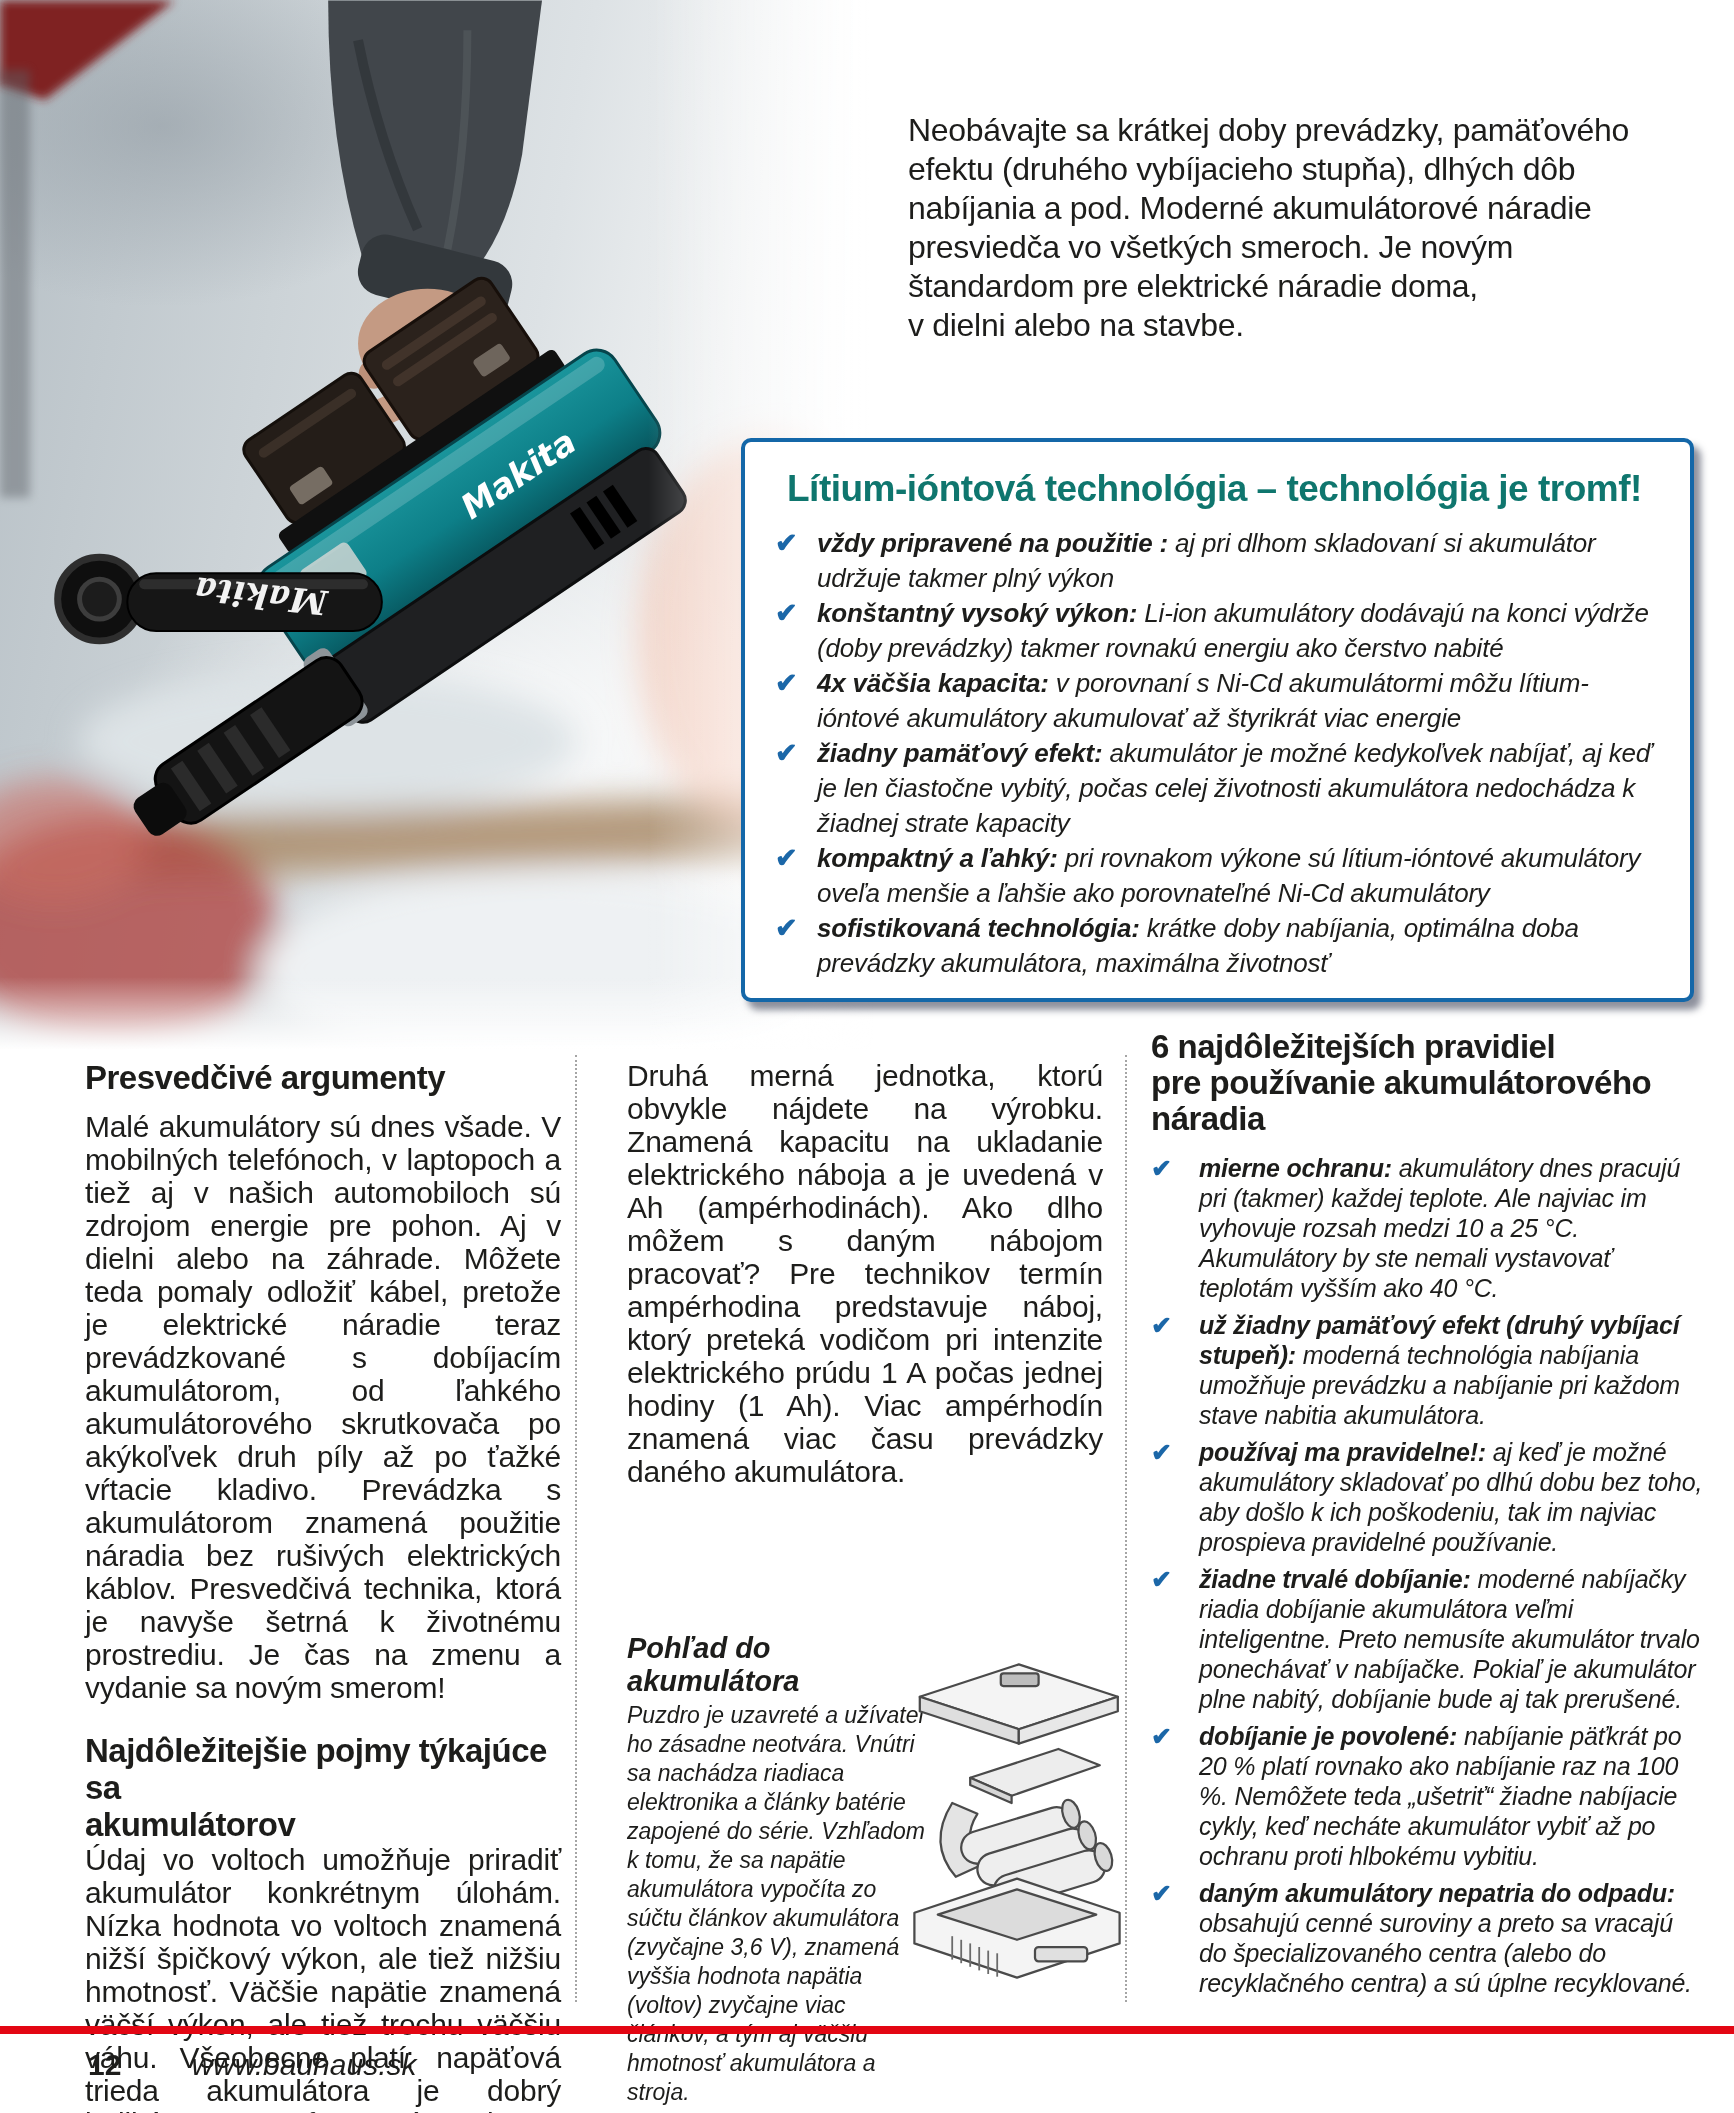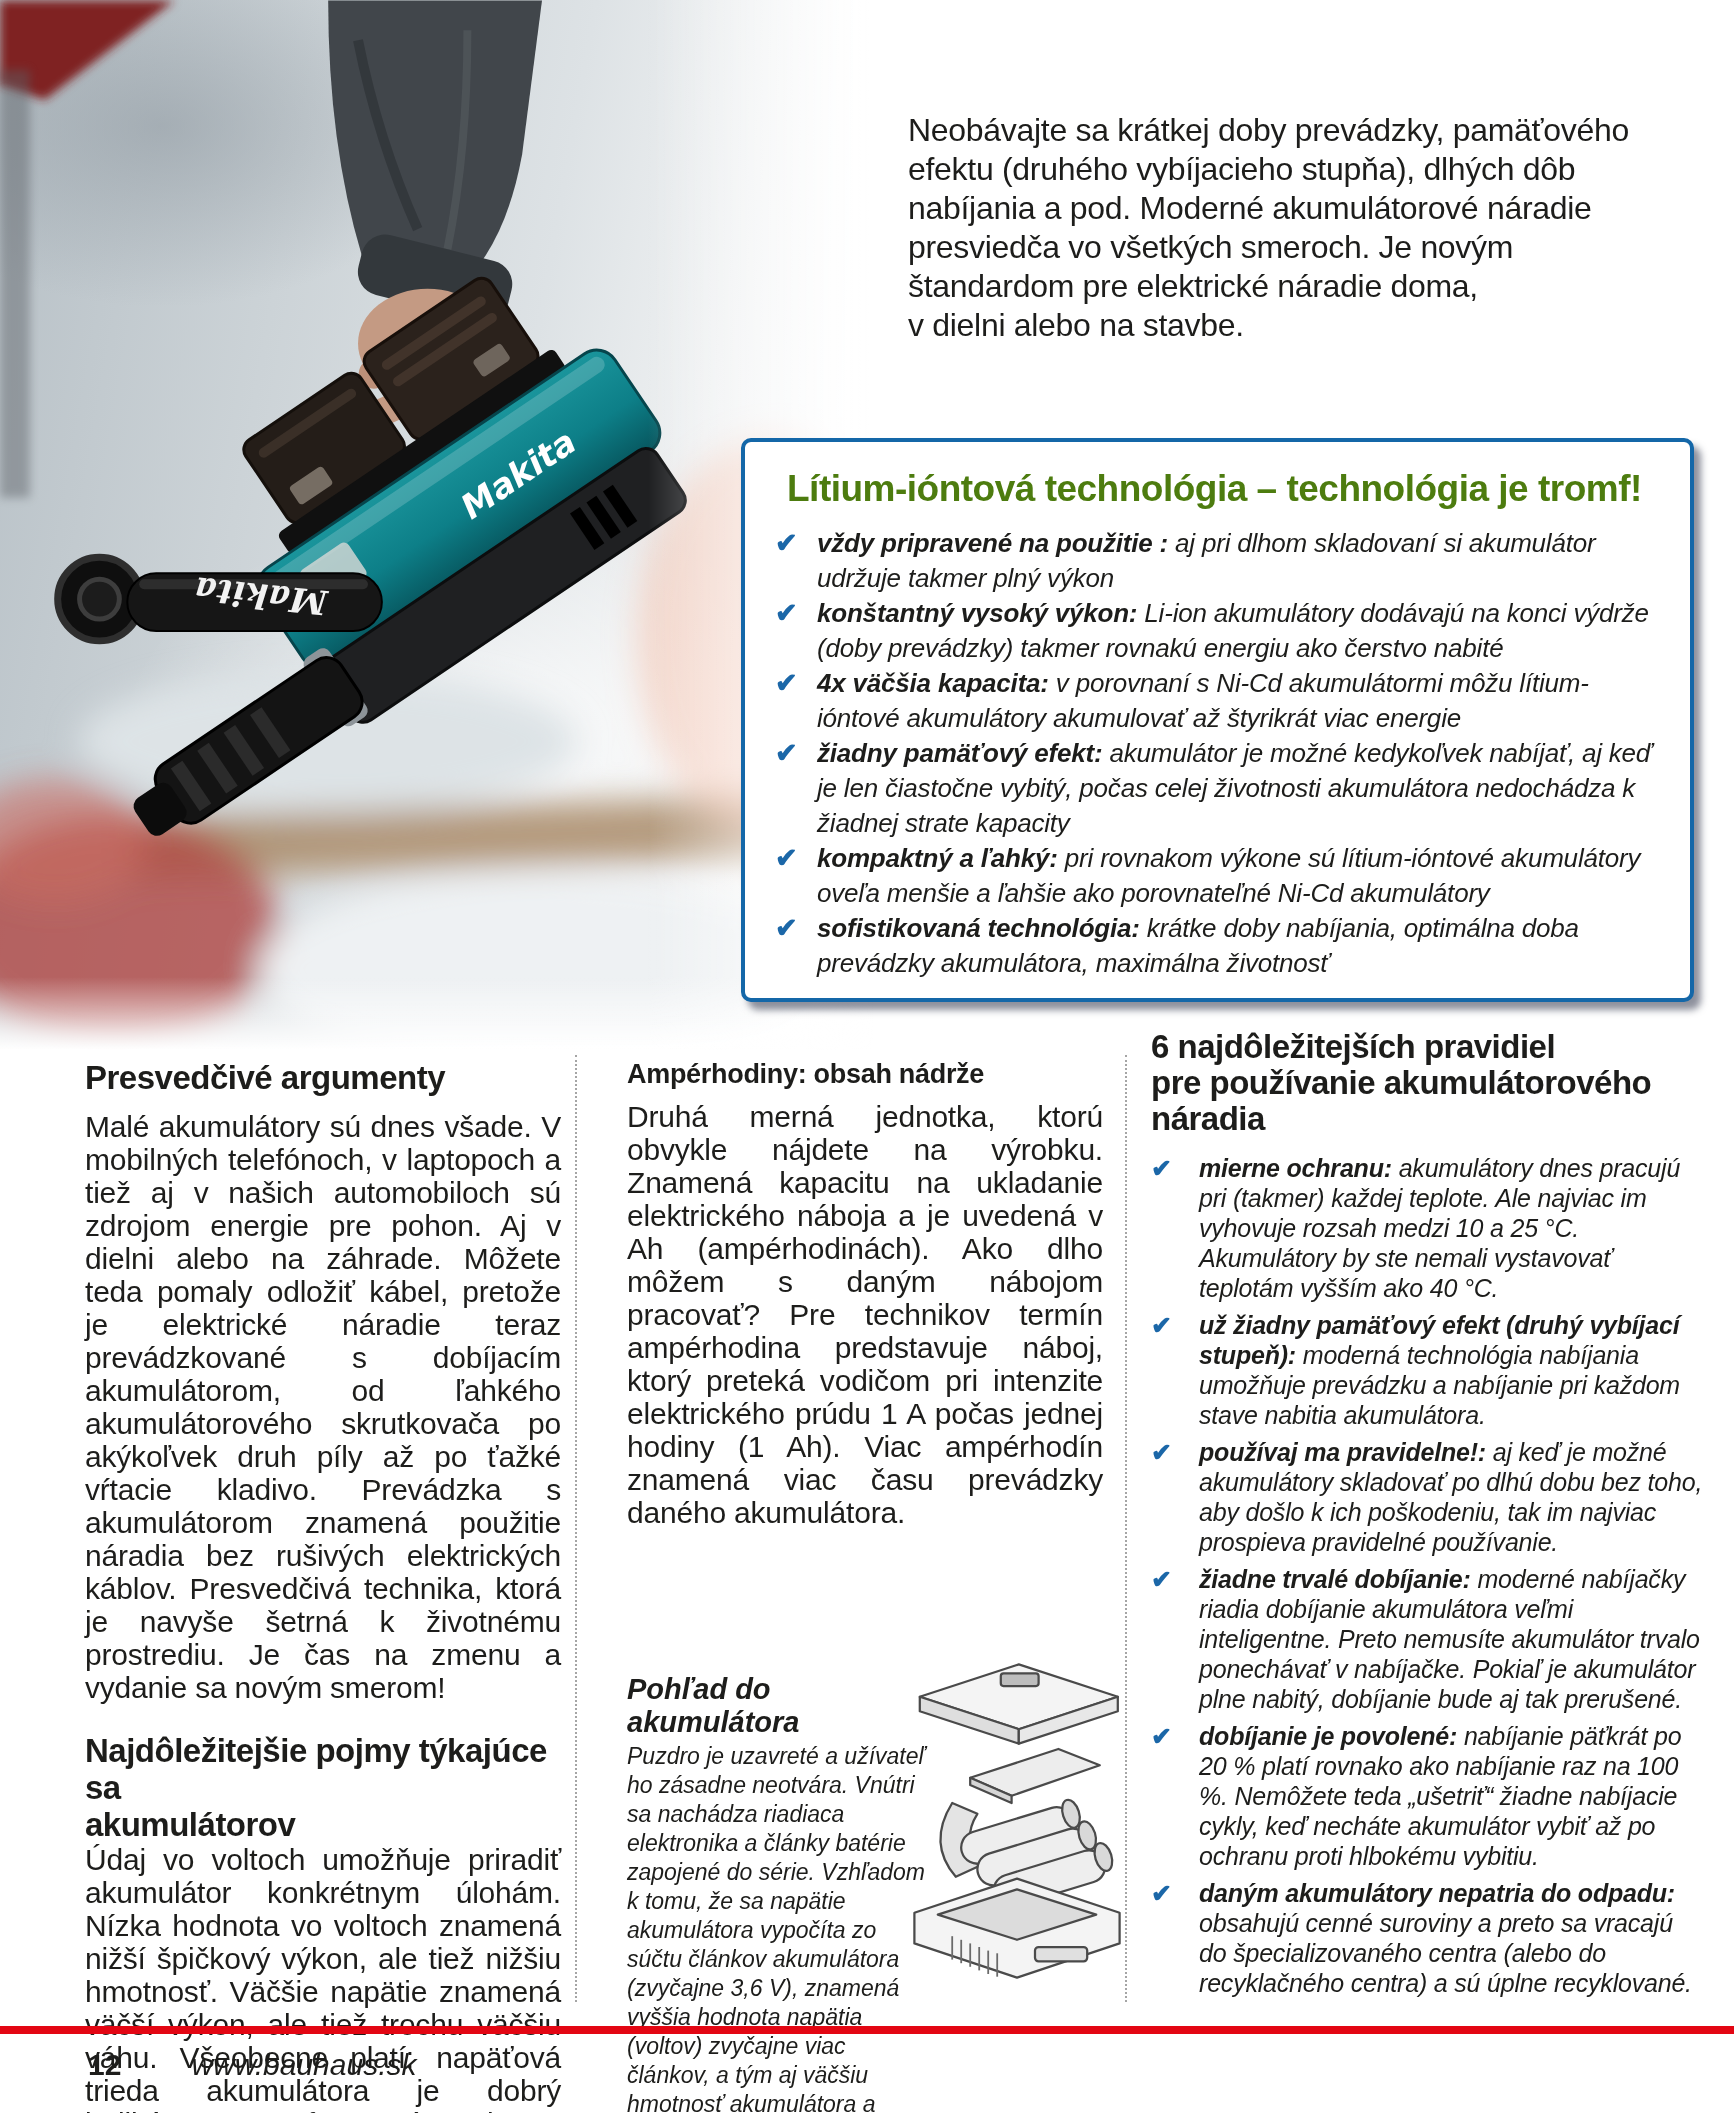--- a/index.html
+++ b/index.html
@@ -40,21 +40,21 @@
 
   
   .hl-box {
     left:741px; top:438px; width:953px; height:564px;
     background:#ffffff;
     border:4px solid #1467a8; border-radius:10px;
     box-shadow:7px 8px 7px rgba(30,35,60,.5);
     padding:18px 30px 0 30px;
   }
   .hl-title {
-    font-size:37px; font-weight:bold; color:#4d7c0f;
+    font-size:37px; font-weight:bold; color:#0f766e;
     letter-spacing:-0.5px; margin:8px 0 16px 12px;
   }
   ul.bullets { list-style:none; }
   ul.bullets li {
     display:flex; gap:14px;
     font-style:italic; font-size:26px; line-height:35px;
     letter-spacing:-0.2px;
   }
   ul.bullets .check {
     flex:0 0 28px; color:#1b67a8; font-style:normal;
@@ -228,21 +228,20 @@
 
 <div class="abs col1">
   <h2 class="colhead">Presvedčivé argumenty</h2>
   <p class="body">Malé akumulátory sú dnes všade. V mobilných telefónoch, v laptopoch a tiež aj v našich automobiloch sú zdrojom energie pre pohon. Aj v dielni alebo na záhrade. Môžete teda pomaly odložiť kábel, pretože je elektrické náradie teraz prevádzkované s dobíjacím akumulátorom, od ľahkého akumulátorového skrutkovača po akýkoľvek druh píly až po ťažké vŕtacie kladivo. Prevádzka s akumulátorom znamená použitie náradia bez rušivých elektrických káblov. Presvedčivá technika, ktorá je navyše šetrná k životnému prostrediu. Je čas na zmenu a vydanie sa novým smerom!</p>
   <h2 class="colhead h2b">Najdôležitejšie pojmy týkajúce sa
 akumulátorov</h2>
   <p class="body">Údaj vo voltoch umožňuje priradiť akumulátor konkrétnym úlohám. Nízka hodnota vo voltoch znamená nižší špičkový výkon, ale tiež nižšiu hmotnosť. Väčšie napätie znamená väčší výkon, ale tiež trochu väčšiu váhu. Všeobecne platí: napäťová trieda akumulátora je dobrý indikátor na preferované spektrum použitia. Čím vyššia hodnota napätia, tým väčší je výkon akumulátora a tým aj stroja.</p>
 </div>
 
 <div class="abs col2">
-  <div class="subhead">Ampérhodiny: obsah nádrže</div>
   <p class="body">Druhá merná jednotka, ktorú obvykle nájdete na výrobku. Znamená kapacitu na ukladanie elektrického náboja a je uvedená v Ah (ampérhodinách). Ako dlho môžem s daným nábojom pracovať? Pre technikov termín ampérhodina predstavuje náboj, ktorý preteká vodičom pri intenzite elektrického prúdu 1 A počas jednej hodiny (1 Ah). Viac ampérhodín znamená viac času prevádzky daného akumulátora.</p>
   <div class="caption">
     <div class="caption-h">Pohľad do akumulátora</div>
     <div class="caption-t">Puzdro je uzavreté a užívateľ ho zásadne neotvára. Vnútri sa nachádza riadiaca elektronika a články batérie zapojené do série. Vzhľadom k tomu, že sa napätie akumulátora vypočíta zo súčtu článkov akumulátora (zvyčajne 3,6 V), znamená vyššia hodnota napätia (voltov) zvyčajne viac článkov, a tým aj väčšiu hmotnosť akumulátora a stroja.</div>
   </div>
 </div>
 
 <div class="abs diagram">
   <svg width="234" height="368" viewBox="0 0 260 380" aria-hidden="true">
     <g stroke="#4a4a4a" stroke-width="2.5" fill="#f1f1f1" stroke-linejoin="round">

